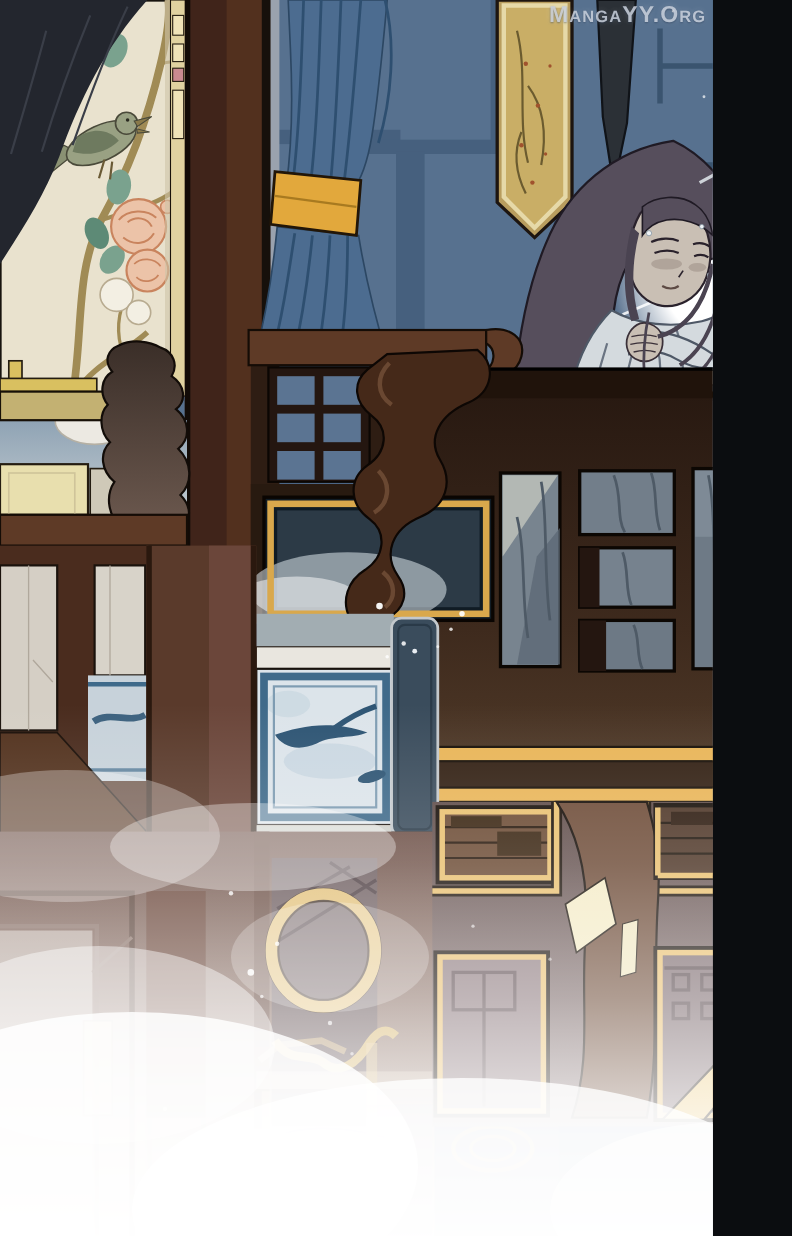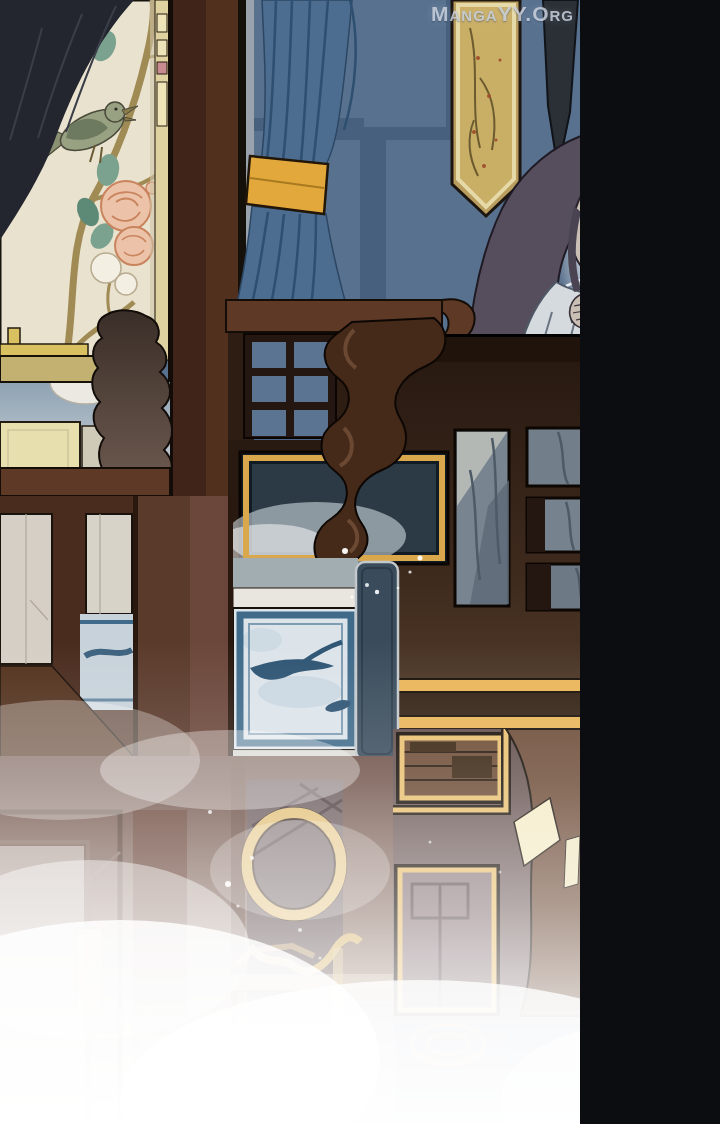--- a/index.html
+++ b/index.html
@@ -1,17 +1,17 @@
 <!DOCTYPE html>
 <html style="--wall-blue: #57718f; --beam-blue: #46607e; --fret-blue: #3a546f; --curtain-blue: #4c6c90; --curtain-fold: #2e4f70; --tie-gold: #e2a83c; --screen-cream: #e9e2ce; --leaf-green: #7aa28e; --blossom-peach: #ecc3a8; --drape-navy: #23262e; --pillar-brown: #40241a; --rail-brown: #5e3a26; --wood-dark: #2a1a10; --wood-warm: #6b463a; --gold-trim: #e9b558; --fret-gold: #e9c070; --mauve-wood: #6e5a5c; --porcelain-white: #dce4ea; --porcelain-blue: #2e5574; --cap-slate: #3a4c5c; --robe-white: #d4dade; --hair-plum: #564e5c; --skin-pale: #c9bfb4; --halo-white: #ffffff; --watermark-gray: #c8cfdb;"><head>
 <meta charset="utf-8">
 <style>
   html,body{margin:0;padding:0;background:#0b0d10;}
   .stage{
-    position:relative;width:580px;height:1124px;overflow:hidden;
+    position:relative;width:648px;height:1124px;overflow:hidden;
     background:var(--wall-blue,#57718f);
     font-family:"Liberation Sans",sans-serif;
   }
   .stage svg{position:absolute;left:0;top:0;display:block;}
   .watermark{
     position:absolute;top:2px;right:6px;z-index:5;
     font-size:21px;font-weight:bold;letter-spacing:1px;
     font-variant:small-caps;
     color:var(--watermark-gray,#c8cfdb);
     opacity:.88;

